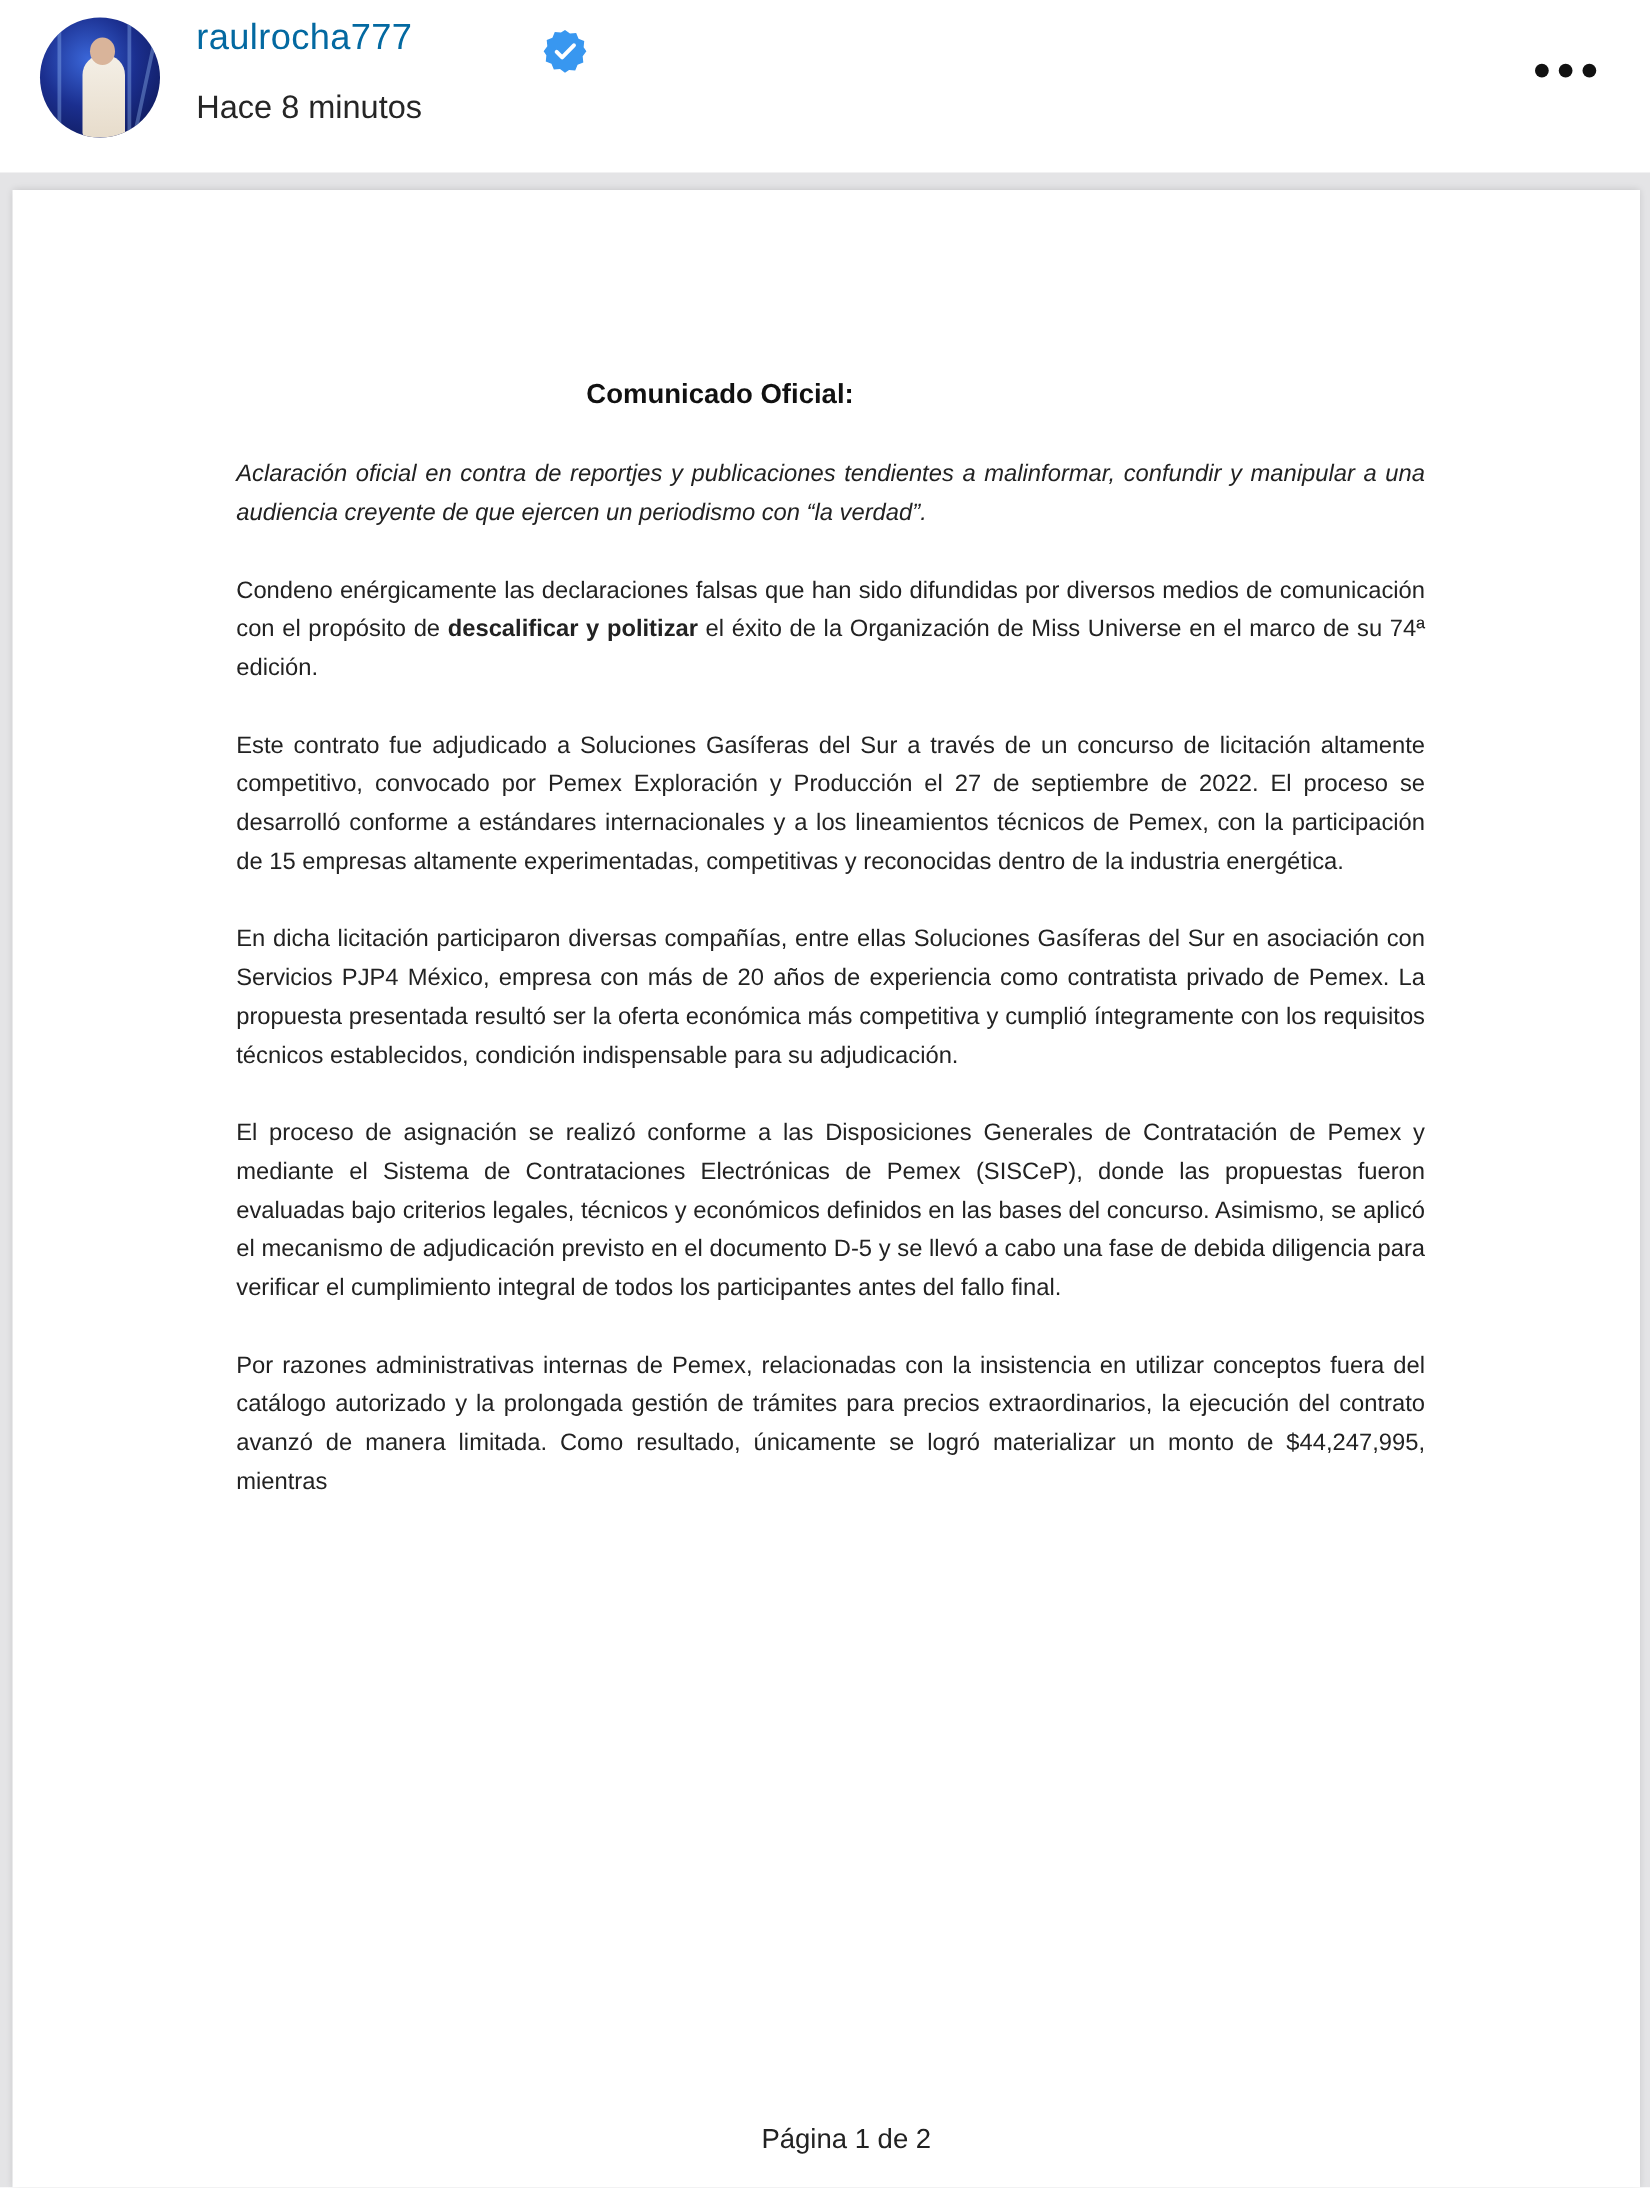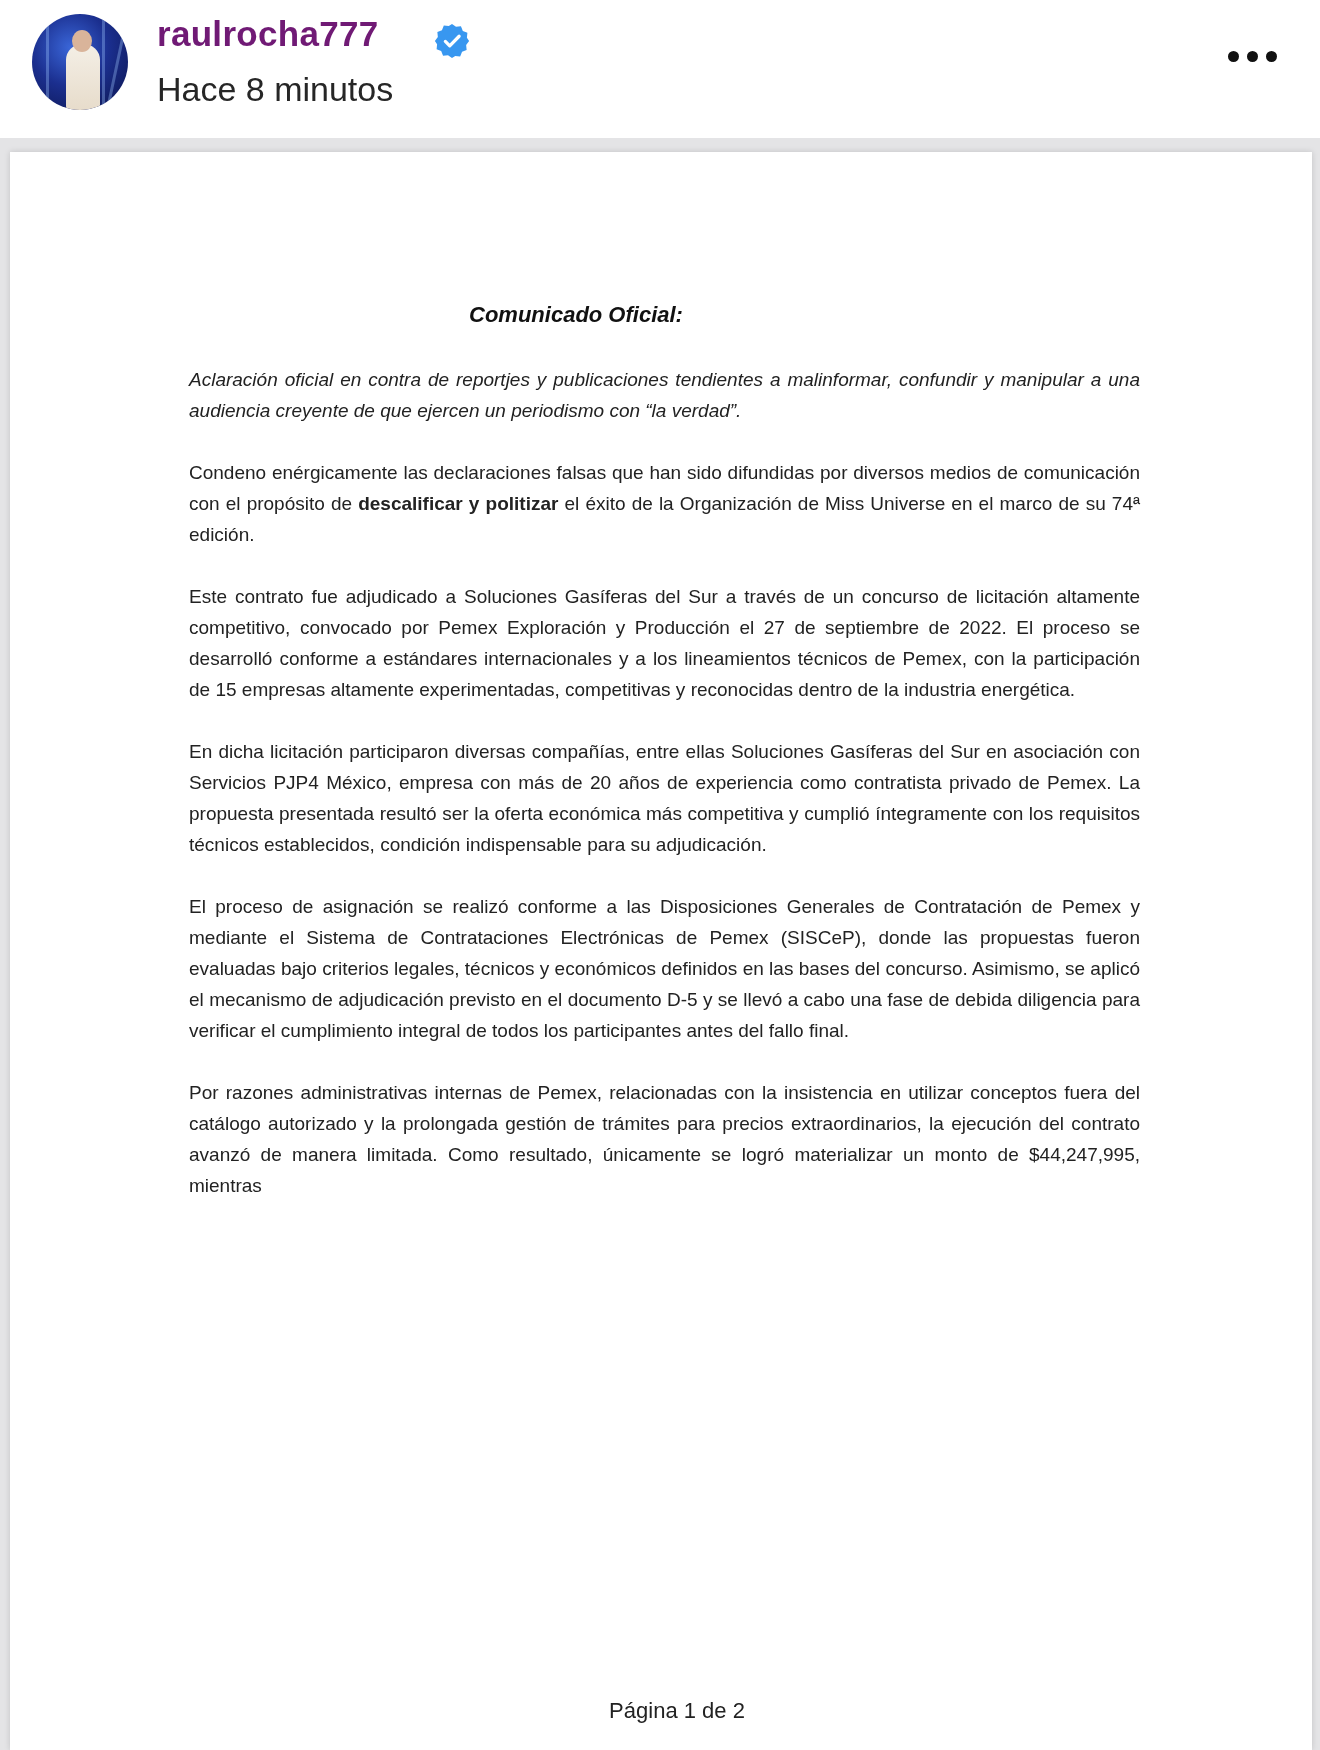--- a/index.html
+++ b/index.html
@@ -5,29 +5,29 @@
   html, body { margin:0; padding:0; }
   body { width:1320px; height:1750px; background:#ffffff; position:relative; overflow:hidden;
          font-family:"Liberation Sans", "DejaVu Sans", sans-serif; color:#1f1f1f; }
   .header { position:absolute; left:0; top:0; width:1320px; height:138px; background:#fff; }
   .avatar { position:absolute; left:32px; top:14px; width:96px; height:96px; border-radius:50%;
             overflow:hidden; background:radial-gradient(circle at 40% 35%, #3a66d8 0%, #1b2f8f 45%, #0a1248 100%); }
   .avatar .figure { position:absolute; left:34px; top:30px; width:34px; height:66px; border-radius:16px 16px 4px 4px;
             background:linear-gradient(#f4efe6,#e7dccb); }
   .avatar .head { position:absolute; left:40px; top:16px; width:20px; height:22px; border-radius:50%; background:#d9b49a; }
   .avatar .beam { position:absolute; top:0; width:3px; height:96px; background:rgba(160,200,255,0.35); }
-  .username { position:absolute; left:157px; top:14px; font-size:35px; font-weight:bold; color:#701a75; letter-spacing:0.3px; }
+  .username { position:absolute; left:157px; top:14px; font-size:29px; font-weight:normal; color:#0369a1; letter-spacing:0.3px; }
   .verified { position:absolute; left:433px; top:22px; width:38px; height:38px; }
-  .time { position:absolute; left:157px; top:70px; font-size:34px; color:#262626; }
+  .time { position:absolute; left:157px; top:70px; font-size:26px; color:#262626; }
   .more { position:absolute; left:1228px; top:46px; width:50px; height:22px; cursor:pointer; }
   .more span { position:absolute; top:5px; width:11px; height:11px; border-radius:50%; background:#111; }
   .band { position:absolute; left:0; top:138px; width:1320px; height:1612px; background:#e4e4e6; }
   .paper { position:absolute; left:10px; top:152px; width:1302px; height:1598px; background:#fff;
            box-shadow: 0 0 6px rgba(0,0,0,0.15); }
-  .title { position:absolute; left:0; width:1132px; top:150px; text-align:center; font-size:22px; font-weight:bold; font-style:italic; color:#111; }
+  .title { position:absolute; left:0; width:1132px; top:150px; text-align:center; font-size:22px; font-weight:bold; color:#111; }
   .body { position:absolute; left:179px; top:212px; width:951px; font-size:19px; line-height:31px; color:#222; }
   .body p { margin:0 0 31px 0; text-align:justify; }
   .body p.intro { font-style:italic; }
   .footer { position:absolute; left:16px; width:1302px; top:1546px; text-align:center; font-size:22px; color:#222; }
 </style>
 </head>
 <body>
 
 <div class="header">
   <div class="avatar">

